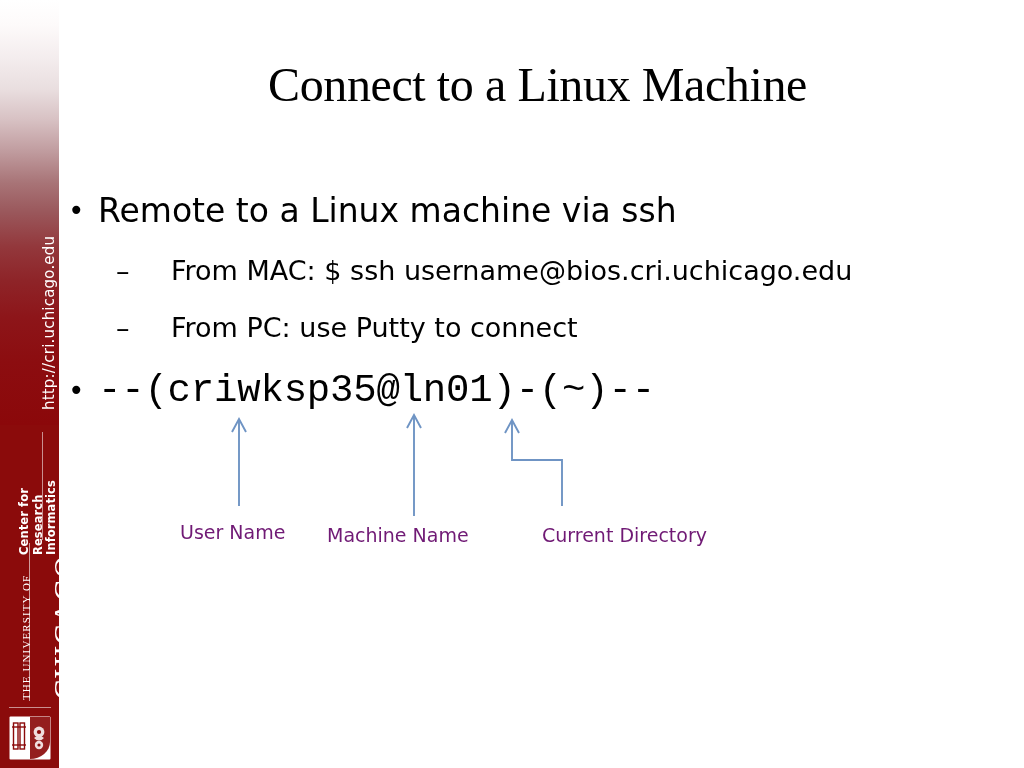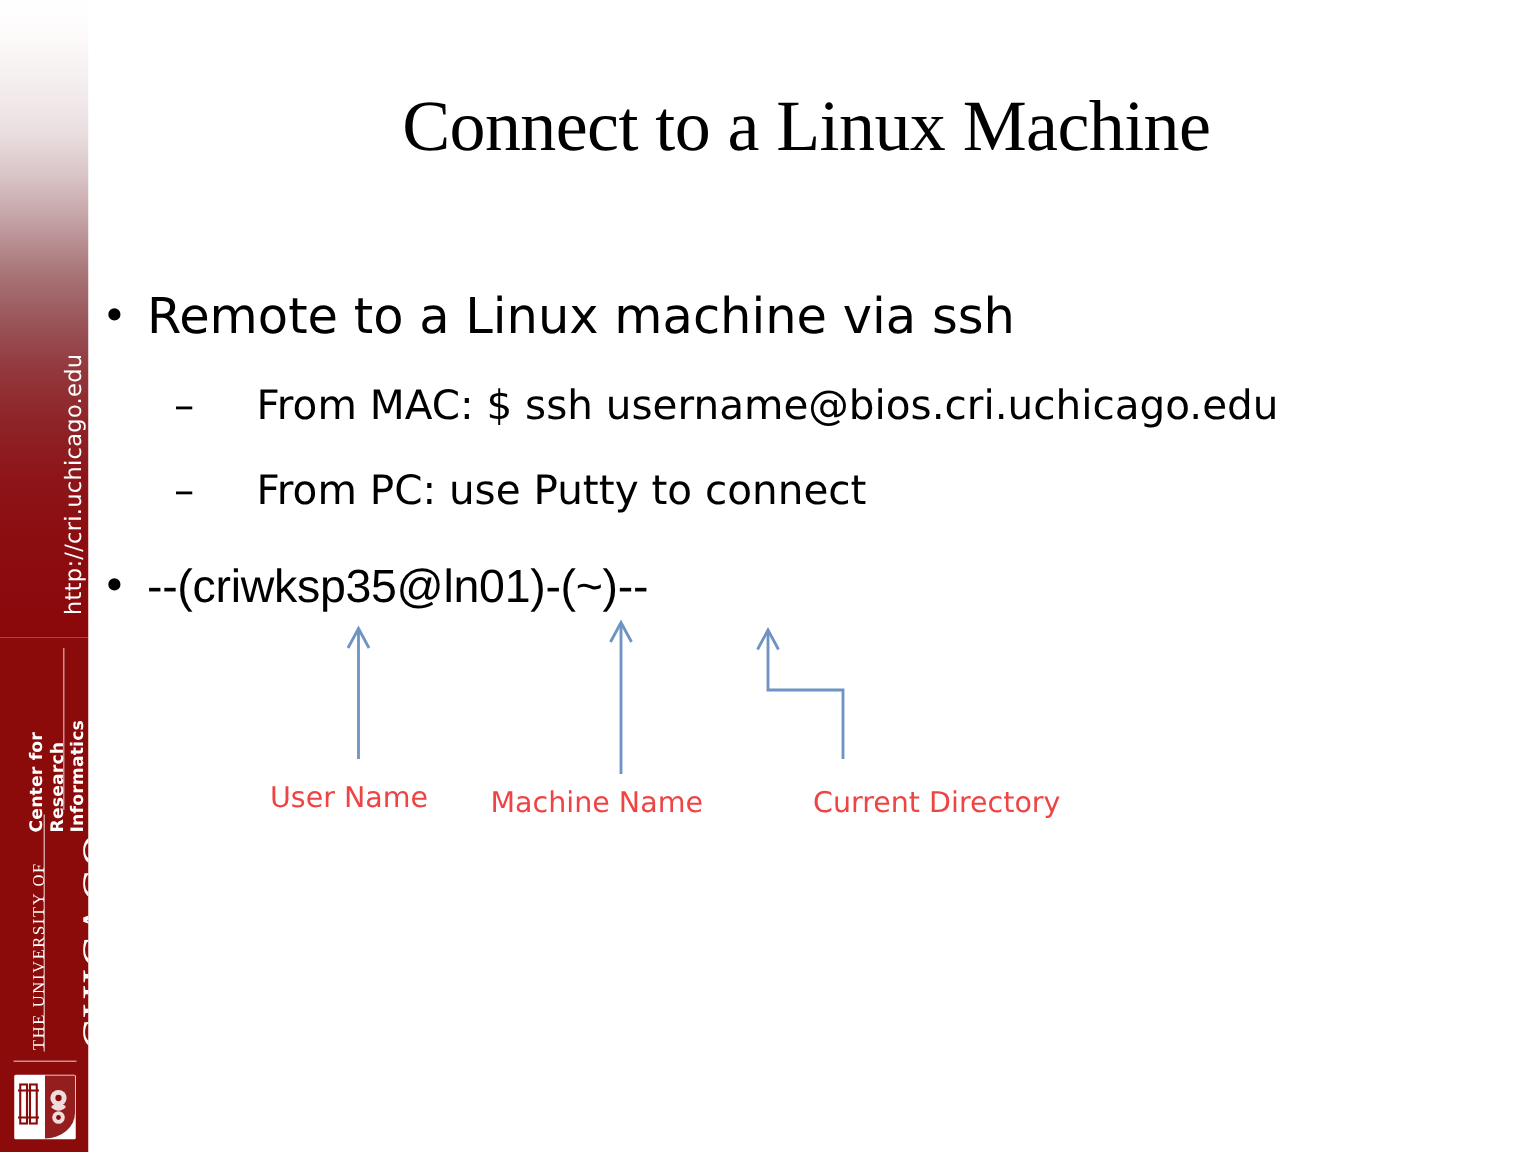--- a/index.html
+++ b/index.html
@@ -182,39 +182,39 @@
     top: 0;
     margin-left: 28px;
   }
 
   #b1 { left: 68px; top: 192px; }
   #b2 { left: 116px; top: 255px; }
   #b3 { left: 116px; top: 312px; }
   #b4 { left: 68px; top: 372px; }
 
   #b4 .txt {
-    font-family: Liberation Sans, sans-serif;
-    font-size: 31px;
+    font-family: Liberation Mono, monospace;
+    font-size: 39px;
     letter-spacing: -0.2px;
   }
 
   
   #arrows {
     position: absolute;
     left: 0;
     top: 0;
     width: 1024px;
     height: 768px;
     pointer-events: none;
   }
 
   
   .callout-label {
     position: absolute;
-    color: #ef4444;
+    color: #701a75;
     font-size: 19px;
     line-height: 23px;
     white-space: nowrap;
     font-family: "DejaVu Sans", sans-serif;
     text-align: center;
   }
   #lbl-user { left: 180px; top: 521px; }
   #lbl-machine { left: 327px; top: 524px; }
   #lbl-dir { left: 542px; top: 524px; }
 </style>

